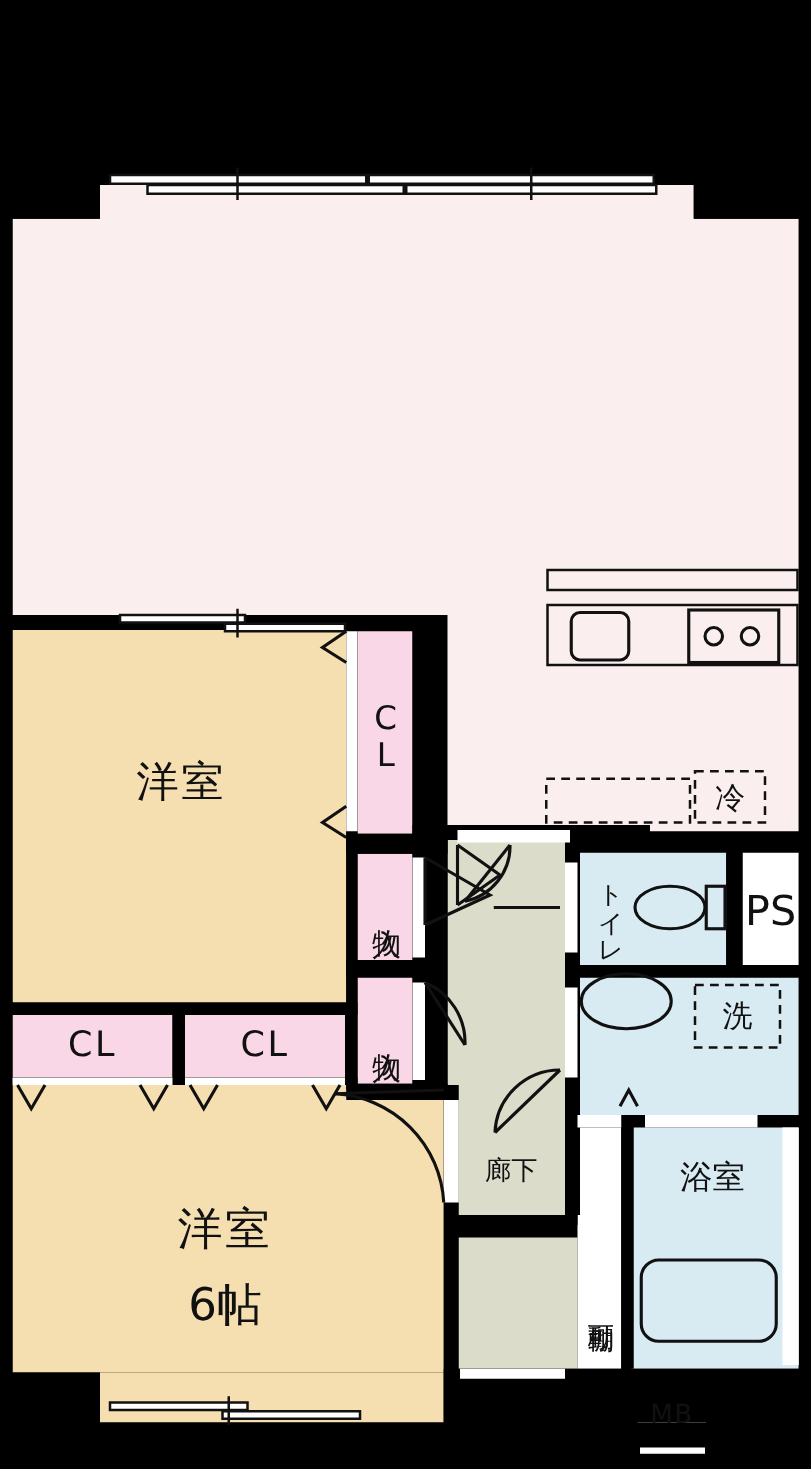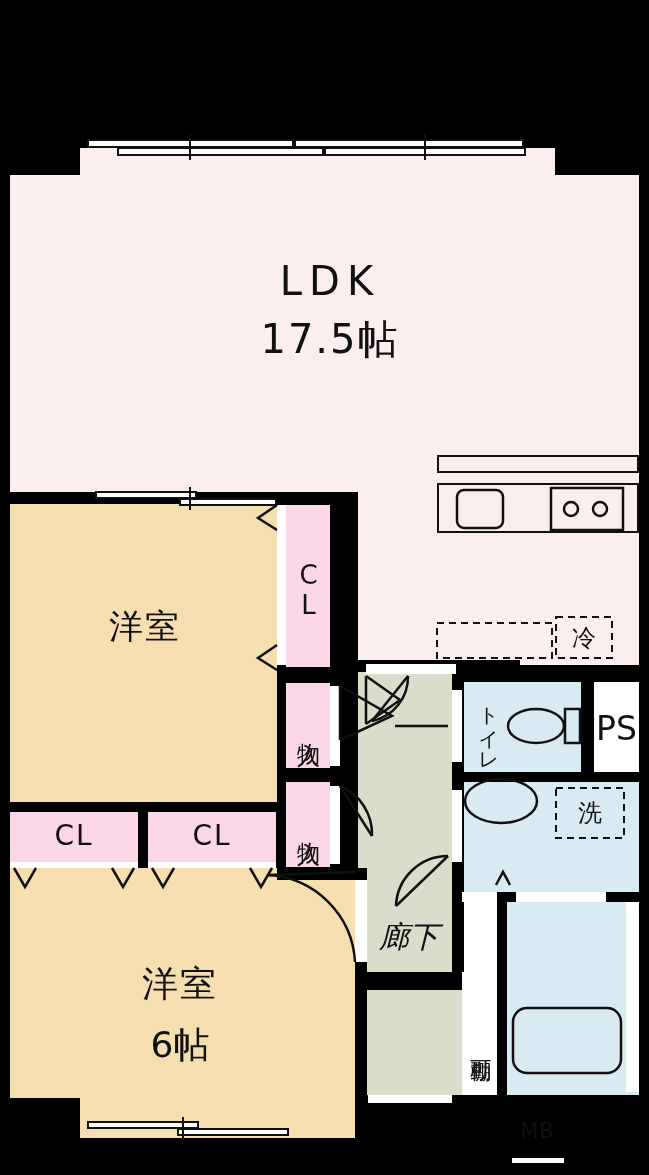--- a/index.html
+++ b/index.html
@@ -200,43 +200,42 @@
     <g fill="none" stroke="#111" stroke-width="2.5">
       <path d="M 14 868 L 25 887 L 36 868"></path>
       <path d="M 112 868 L 123 887 L 134 868"></path>
       <path d="M 152 868 L 163 887 L 174 868"></path>
       <path d="M 250 868 L 261 887 L 272 868"></path>
     </g>
 
     <path d="M 496 885 L 503 872 L 510 885" fill="none" stroke="#111" stroke-width="2.5"></path>
   </svg>
 
-  <div class="lbl" style="left:230px;top:255px;width:200px;height:52px;font-size:40px;letter-spacing:7px;">LDK</div>
-  <div class="lbl" style="left:215px;top:312px;width:230px;height:54px;font-size:40px;letter-spacing:2px;">17.5帖</div>
 
   <div class="lbl" style="left:85px;top:605px;width:120px;height:42px;font-size:34px;letter-spacing:2px;">洋室</div>
 
   <div class="lbl" style="left:115px;top:962px;width:130px;height:44px;font-size:36px;letter-spacing:2px;">洋室</div>
   <div class="lbl" style="left:115px;top:1022px;width:130px;height:46px;font-size:36px;">6帖</div>
 
   <div class="lbl vlbl" style="left:292px;top:550px;width:32px;height:80px;font-size:26px;">CL</div>
   <div class="lbl vlbl" style="left:292px;top:692px;width:32px;height:66px;font-size:23px;">物入</div>
   <div class="lbl vlbl" style="left:292px;top:791px;width:32px;height:66px;font-size:23px;">物入</div>
 
   <div class="lbl" style="left:10px;top:818px;width:128px;height:36px;font-size:28px;letter-spacing:2px;">CL</div>
   <div class="lbl" style="left:148px;top:818px;width:128px;height:36px;font-size:28px;letter-spacing:2px;">CL</div>
 
-  <div class="lbl" style="left:360px;top:920px;width:98px;height:34px;font-size:30px;font-style:italic;">廊下</div>
+  <div class="lbl" style="left:360px;top:920px;width:98px;height:34px;font-size:21px;">廊下</div>
 
   <div class="lbl vlbl" style="left:464px;top:1000px;width:32px;height:88px;font-size:21px;">可動棚</div>
 
   <div class="lbl vlbl" style="left:476px;top:690px;width:26px;height:74px;font-size:20px;">トイレ</div>
 
   <div class="lbl" style="left:594px;top:700px;width:45px;height:56px;font-size:33px;line-height:1.0;flex-direction:column;">PS</div>
 
   <div class="lbl" style="left:558px;top:620px;width:52px;height:36px;font-size:24px;">冷</div>
   <div class="lbl" style="left:558px;top:795px;width:64px;height:36px;font-size:24px;">洗</div>
 
 
+  <div class="lbl" style="left:510px;top:925px;width:120px;height:36px;font-size:26px;">浴室</div>
 
   <div class="lbl" style="left:510px;top:1112px;width:55px;height:40px;font-size:21px;letter-spacing:1px;">MB</div>
 
 </div>
 
 </body></html>

